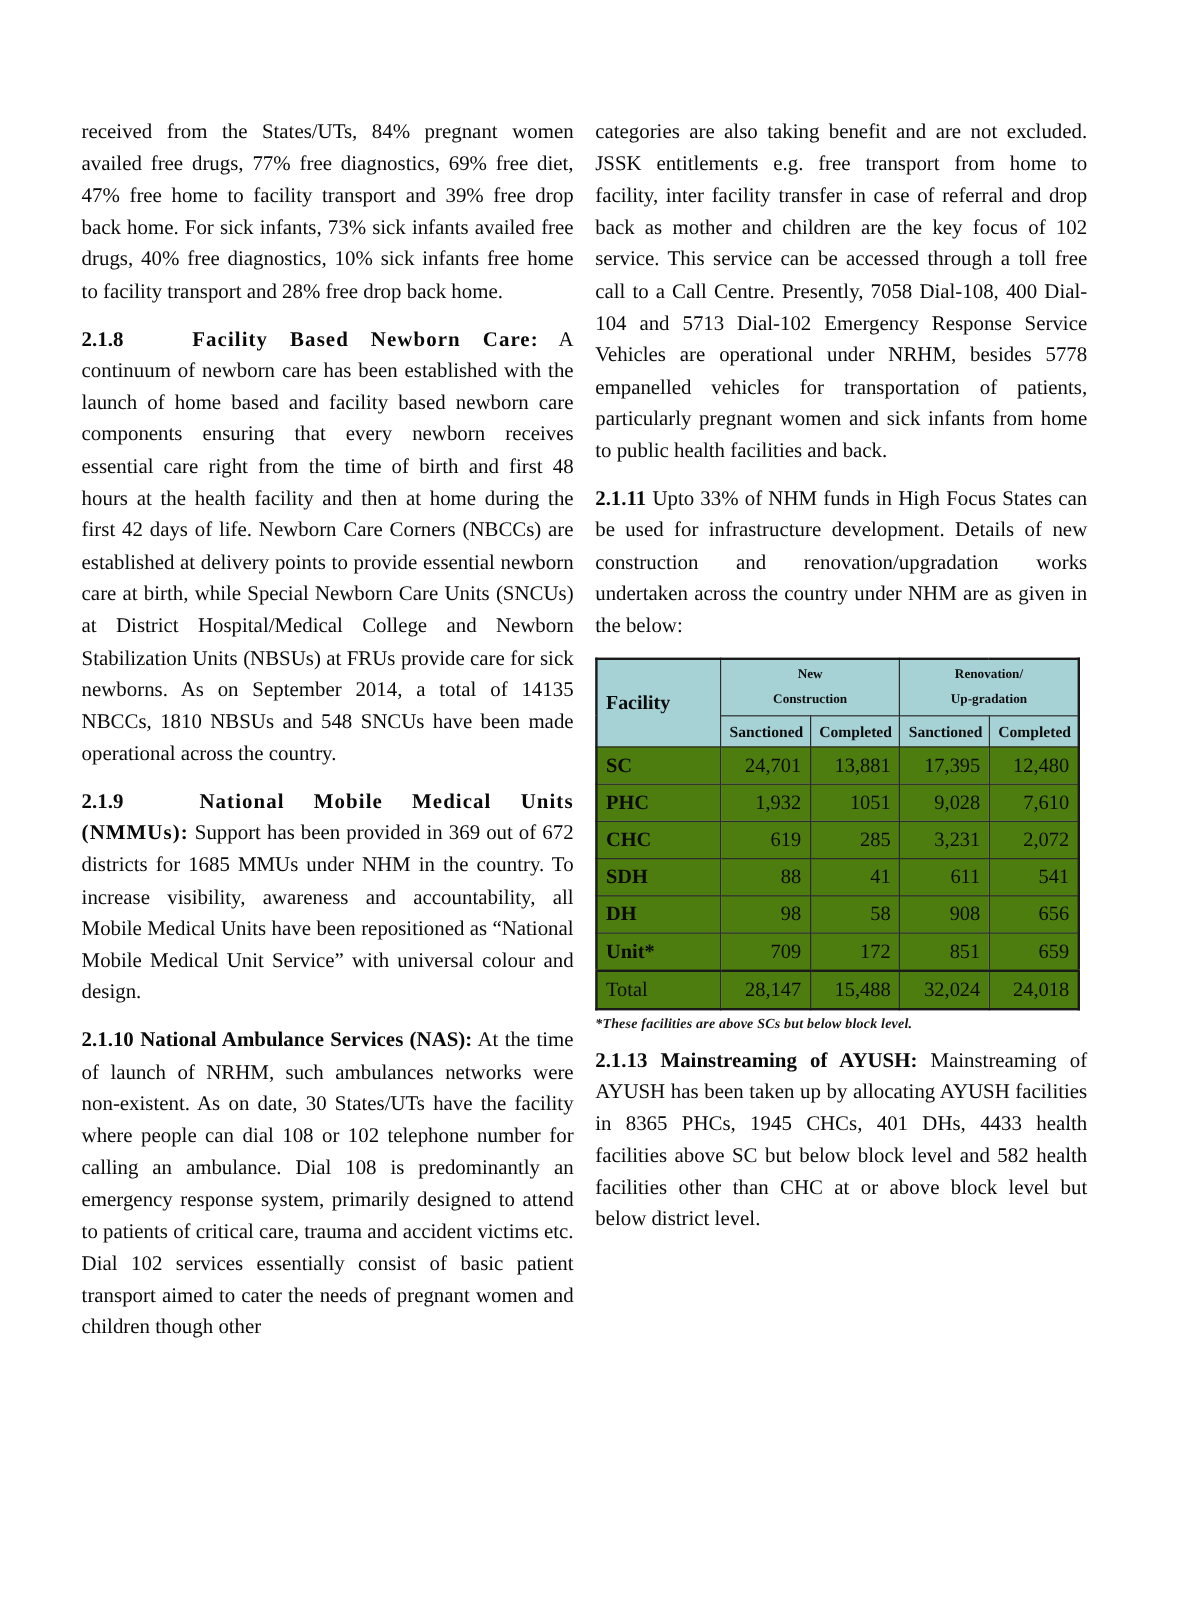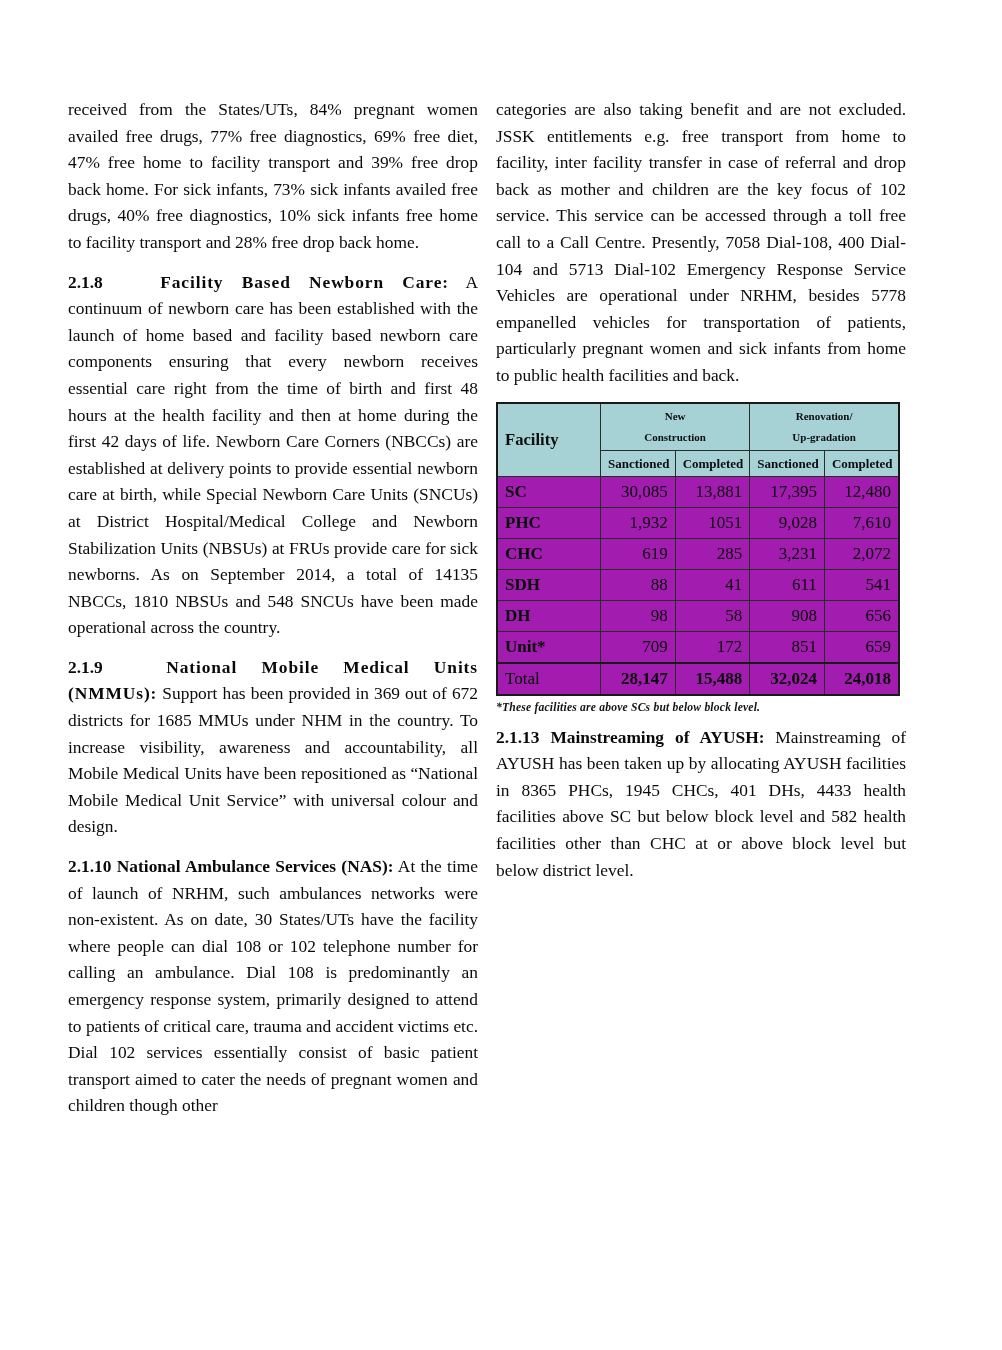--- a/index.html
+++ b/index.html
@@ -85,35 +85,35 @@
     width: 88px;
   }
   th.grp {
     font-size: 11px;
   }
   th.sub {
     font-size: 13px;
     padding: 1px 4px;
   }
   table.facility tbody td {
-    background: #a21caf;
+    background: #4d7c0f;
     height: 26px;
   }
   td.rowlabel {
     font-weight: bold;
     text-align: left;
     font-size: 17px;
   }
   td.num {
     text-align: right;
     font-size: 17px;
     padding-right: 10px;
   }
   tr.total-row td {
-    font-weight: bold;
+    font-weight: normal;
     border-top: 2px solid #1a1a1a;
   }
   tr.total-row td.rowlabel { font-weight: normal; margin-left: 12px; }
   .tbl-note {
     font-size: 11.6px;
     font-style: italic;
     font-weight: bold;
     margin: 5px 0 10px 0;
     letter-spacing: 0.2px;
     color: #141414;
@@ -137,20 +137,21 @@
       <p class="para"><span class="secnum">2.1.9</span><span> </span><span class="wide-head">National Mobile Medical Units (NMMUs):</span><span> Support has been provided in 369 out of 672 districts for 1685 MMUs under NHM in the country. To increase visibility, awareness and accountability, all Mobile Medical Units have been repositioned as “National Mobile Medical Unit Service” with universal colour and design.</span></p>
 
       <p class="para last"><span class="secnum">2.1.10</span><span> </span><span class="sechead">National Ambulance Services (NAS):</span><span> At the time of launch of NRHM, such ambulances networks were non-existent. As on date, 30 States/UTs have the facility where people can dial 108 or 102 telephone number for calling an ambulance. Dial 108 is predominantly an emergency response system, primarily designed to attend to patients of critical care, trauma and accident victims etc. Dial 102 services essentially consist of basic patient transport aimed to cater the needs of pregnant women and children though other</span></p>
 
     </div>
 
     <div class="col">
 
       <p class="para"><span>categories are also taking benefit and are not excluded. JSSK entitlements e.g. free transport from home to facility, inter facility transfer in case of referral and drop back as mother and children are the key focus of 102 service. This service can be accessed through a toll free call to a Call Centre. Presently, 7058 Dial-108, 400 Dial-104 and 5713 Dial-102 Emergency Response Service Vehicles are operational under NRHM, besides 5778 empanelled vehicles for transportation of patients, particularly pregnant women and sick infants from home to public health facilities and back.</span></p>
 
+      <p class="para"><span class="secnum">2.1.11</span><span> Upto 33% of NHM funds in High Focus States can be used for infrastructure development. Details of new construction and renovation/upgradation works undertaken across the country under NHM are as given in the below:</span></p>
 
       <div class="tbl-wrap">
         <table class="facility">
           <thead>
             <tr>
               <th class="facility-col" rowspan="2"><span>Facility</span></th>
               <th class="grp colsep-vert" colspan="2">
                 <span>New</span><br>
                 <span>Construction</span>
               </th>
@@ -162,21 +163,21 @@
             <tr>
               <th class="sub colsep-vert">Sanctioned</th>
               <th class="sub">Completed</th>
               <th class="sub colsep-vert">Sanctioned</th>
               <th class="sub">Completed</th>
             </tr>
           </thead>
           <tbody>
             <tr>
               <td class="rowlabel">SC</td>
-              <td class="num colsep-vert">30,085</td>
+              <td class="num colsep-vert">24,701</td>
               <td class="num">13,881</td>
               <td class="num colsep-vert">17,395</td>
               <td class="num">12,480</td>
             </tr>
             <tr>
               <td class="rowlabel">PHC</td>
               <td class="num colsep-vert">1,932</td>
               <td class="num">1051</td>
               <td class="num colsep-vert">9,028</td>
               <td class="num">7,610</td>

